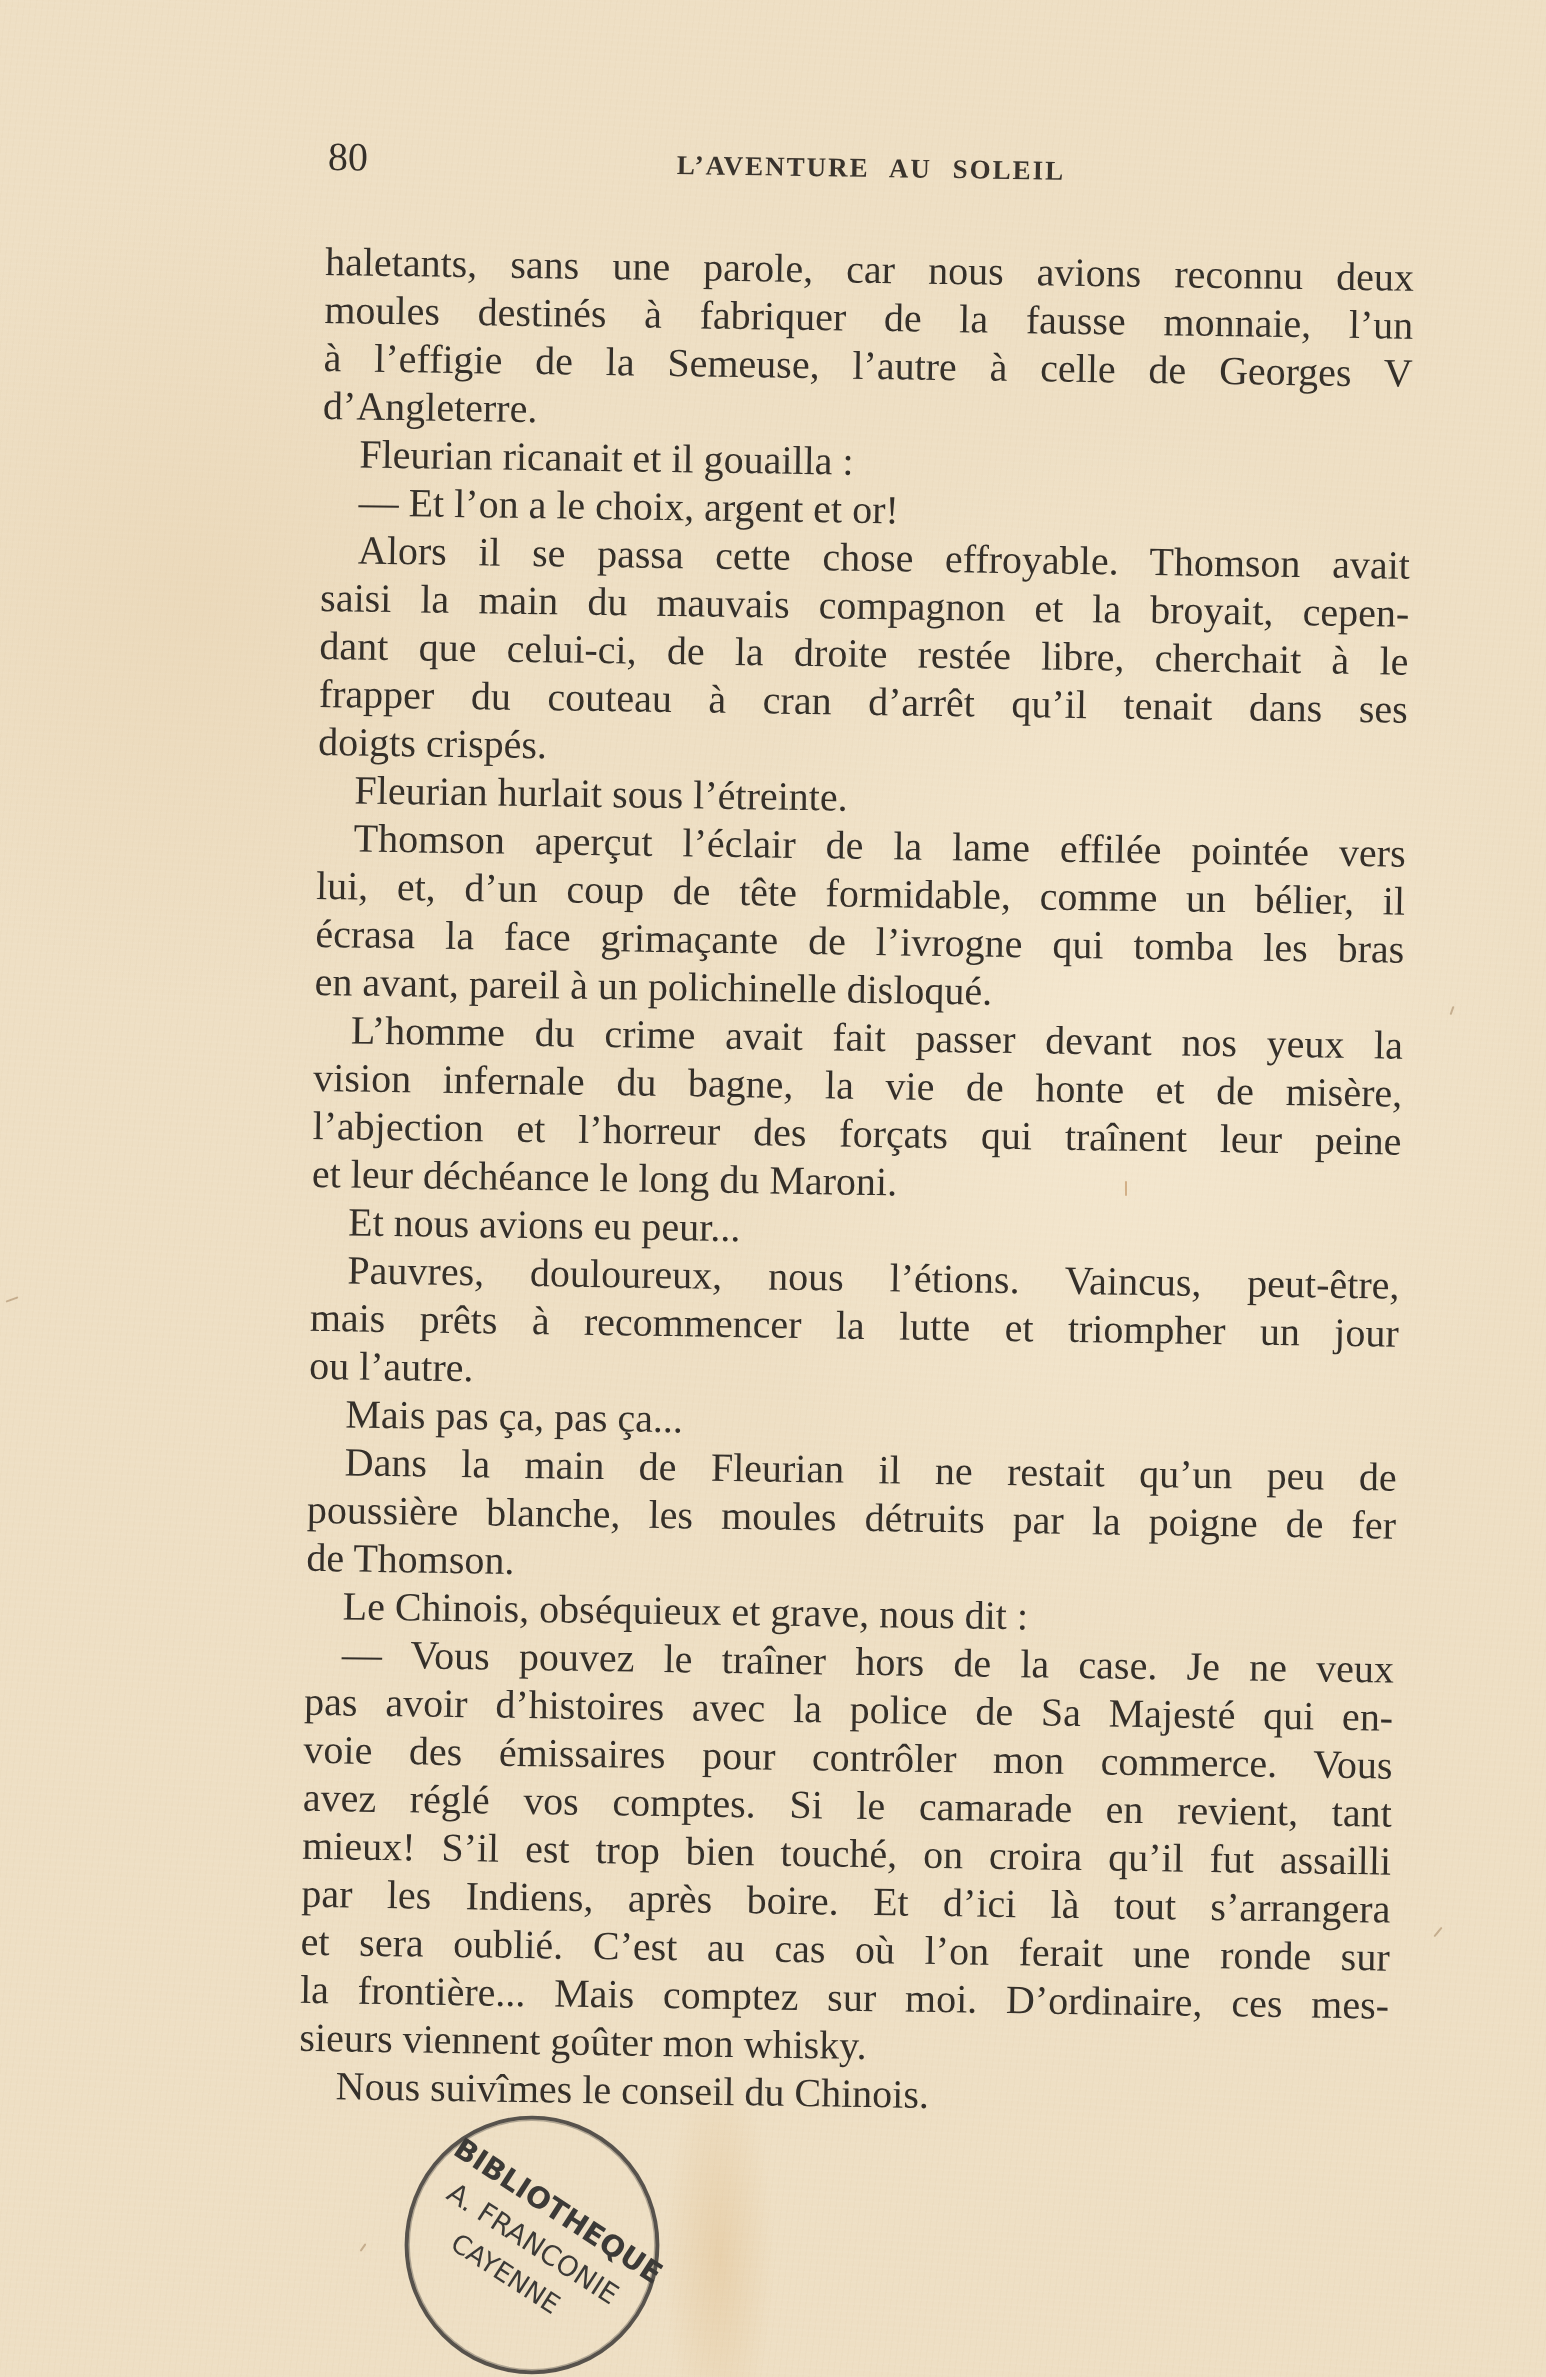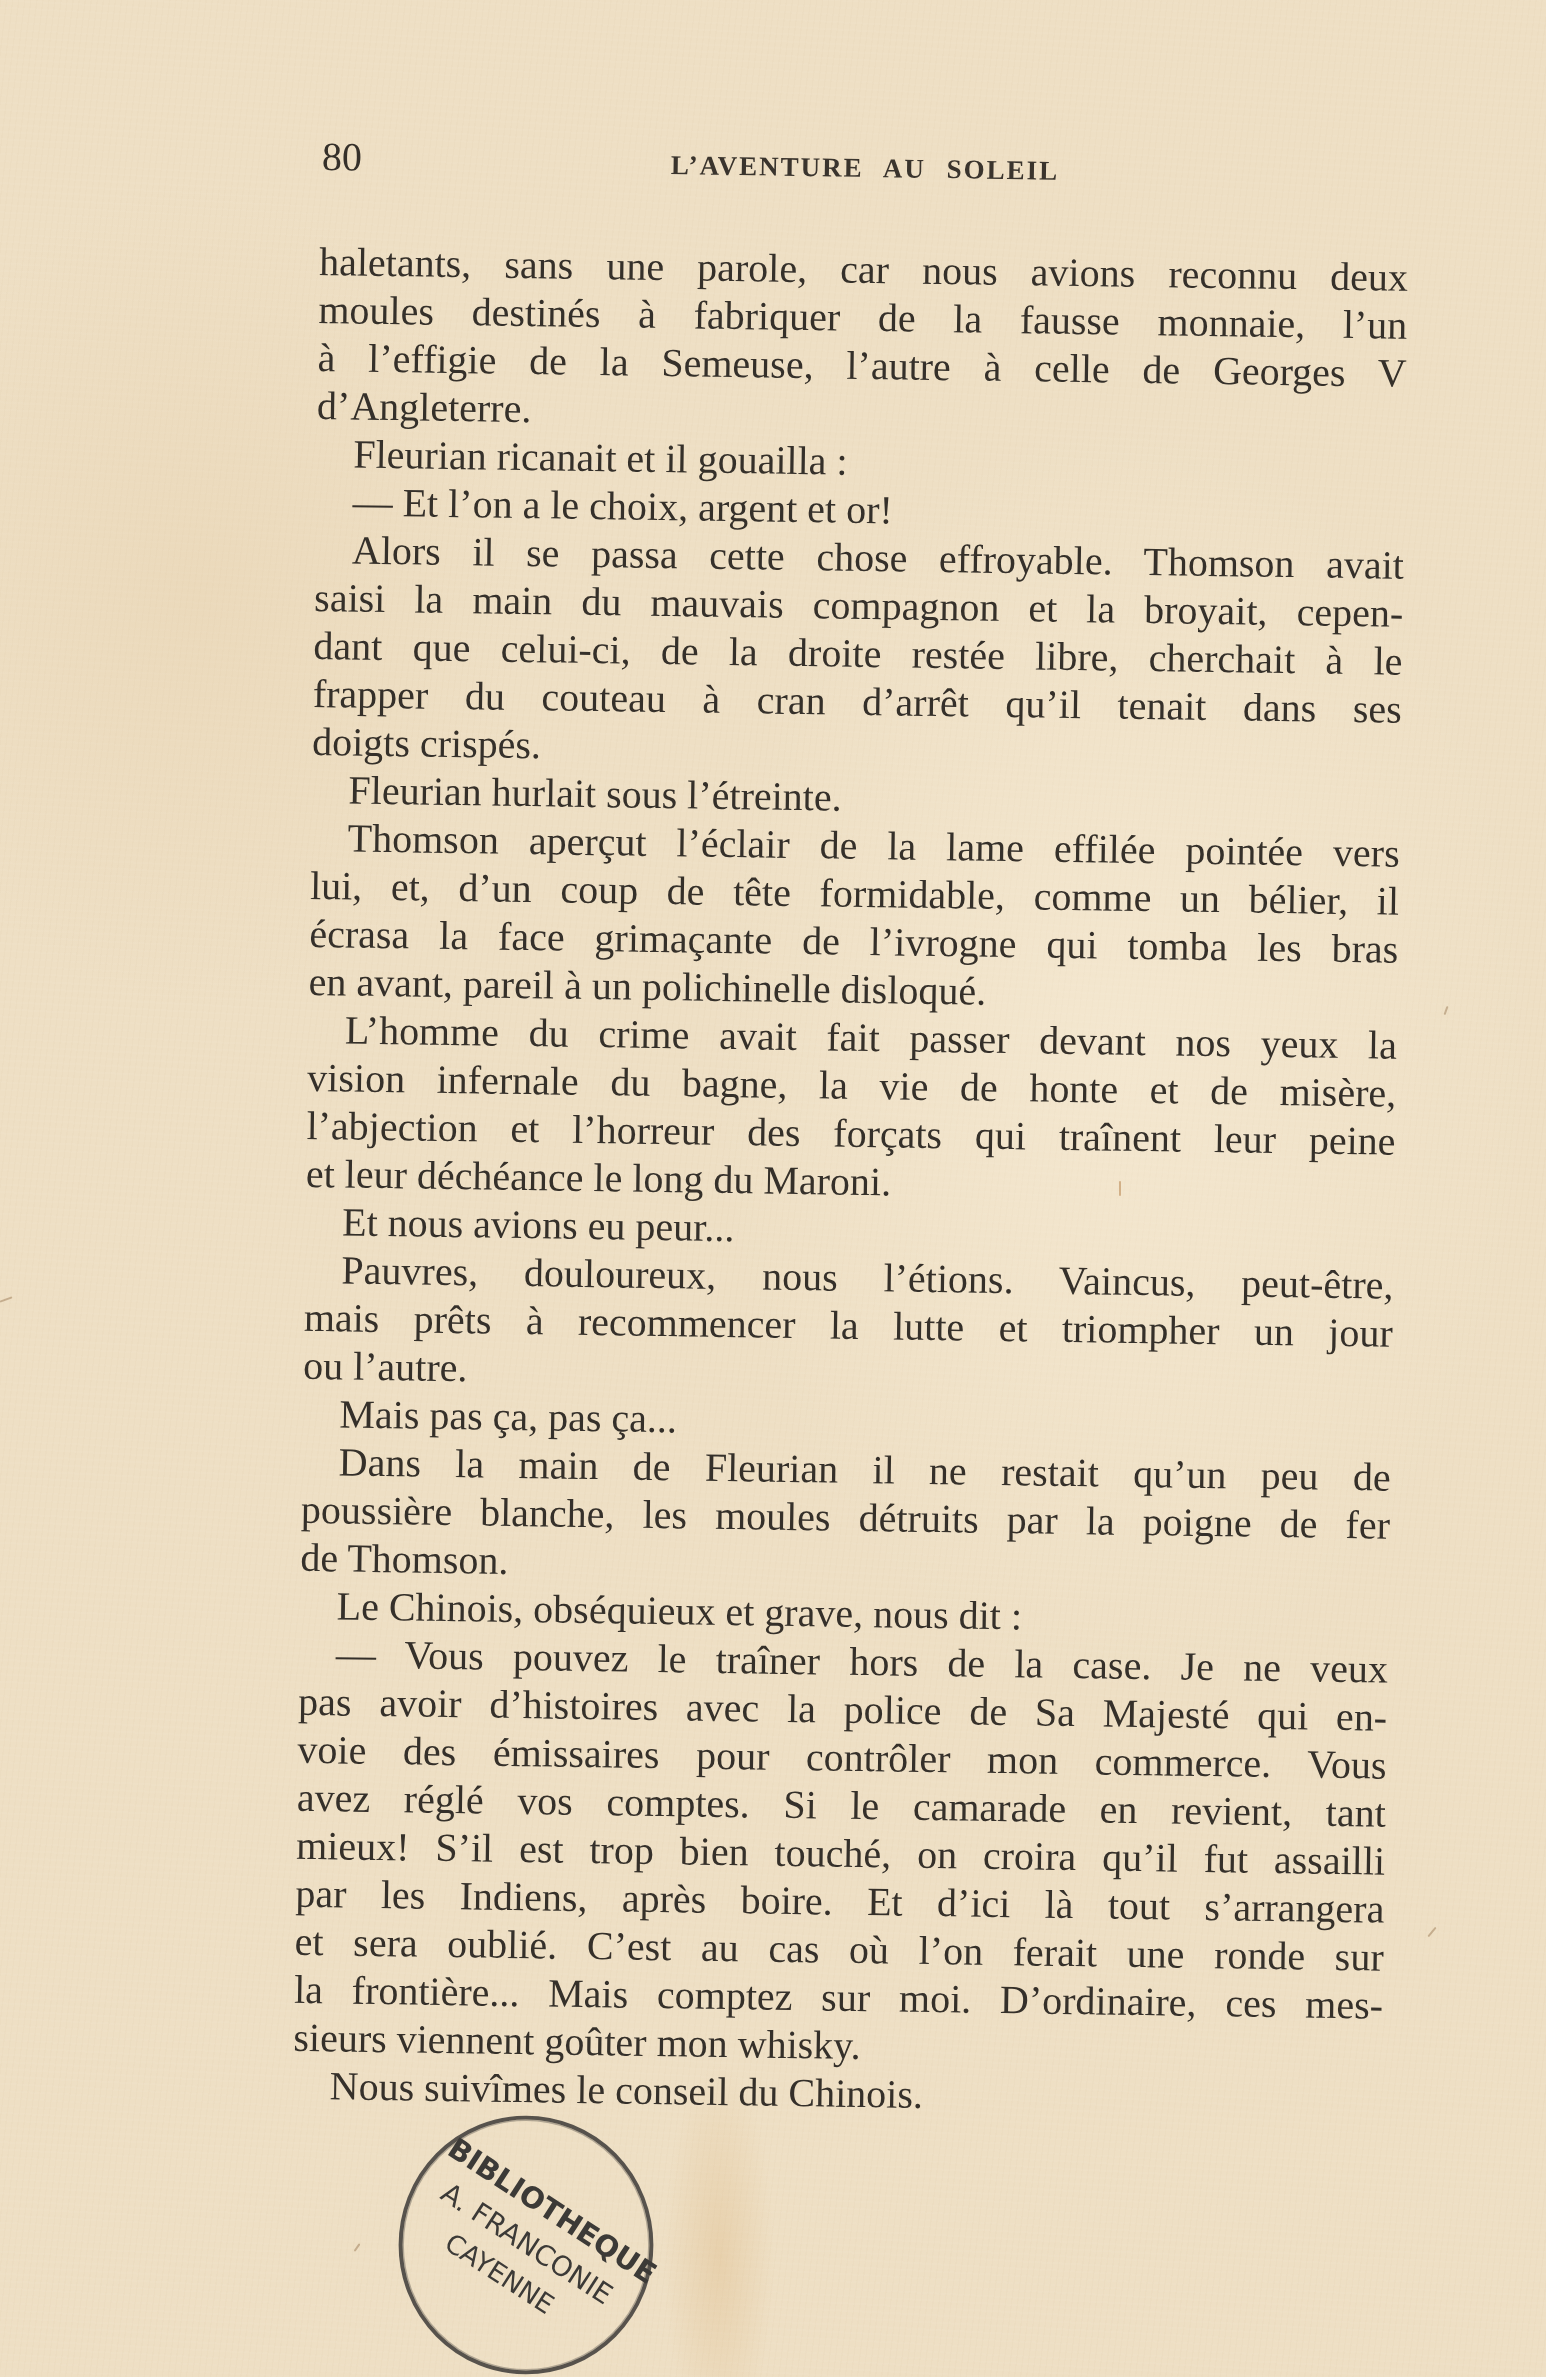--- a/index.html
+++ b/index.html
@@ -16,21 +16,21 @@
       radial-gradient(ellipse 79px 277px at 719px 2256px, rgba(214,170,110,0.28), rgba(214,170,110,0) 70%),
       radial-gradient(ellipse 594px 924px at 1121px 1055px, rgba(255,246,228,0.35), rgba(255,246,228,0) 70%),
       radial-gradient(ellipse 462px 594px at 198px 594px, rgba(226,200,160,0.25), rgba(226,200,160,0) 70%),
       repeating-linear-gradient(97deg, rgba(160,120,70,0.025) 0px, rgba(160,120,70,0.025) 1.3px, rgba(255,255,255,0) 1.3px, rgba(255,255,255,0) 6px),
       repeating-linear-gradient(3deg, rgba(255,255,255,0.03) 0px, rgba(255,255,255,0.03) 2px, rgba(0,0,0,0) 2px, rgba(0,0,0,0) 7.3px);
     font-family: "Liberation Serif", serif;
     color: #35302a;
   }
   .page {
     position: absolute;
-    left: 0;
+    left: 6px;
     top: 0;
     width: 1224px;
     height: 2377px;
     padding-left: 6px;
   }
   .textblock {
     position: absolute;
     left: 321px;
     top: 132px;
     width: 1089px;

